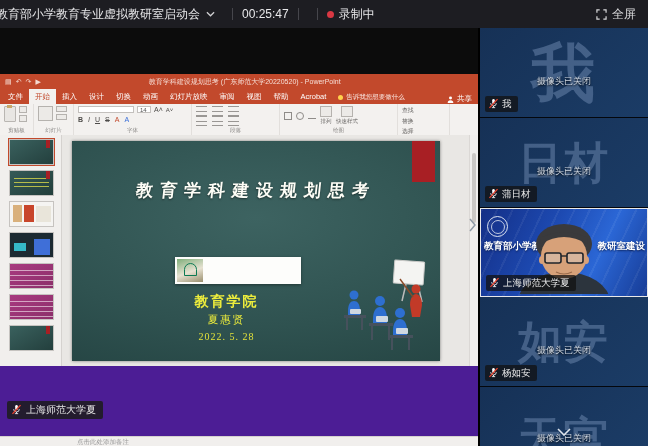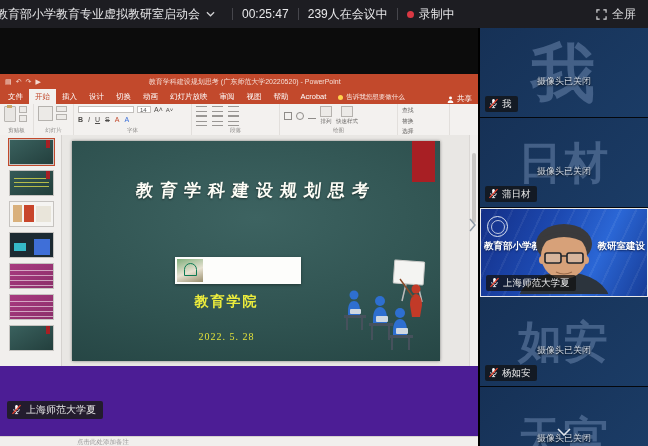--- a/index.html
+++ b/index.html
@@ -150,21 +150,20 @@
   <div class="topbar">
     <span class="title">教育部小学教育专业虚拟教研室启动会</span>
     <span class="tb-chev">
       <svg width="9" height="6" viewBox="0 0 10 6">
           <path d="M1 1l4 4 4-4" fill="none" stroke="#cfcfd2" stroke-width="1.4"></path>
         </svg>
     </span>
     <span class="tb-sep"></span>
     <span>00:25:47</span>
     <span class="tb-sep"></span>
-    <span>239人在会议中</span>
     <span class="tb-sep"></span>
     <span class="rec-wrap">
       <span class="rec-dot"></span>
       <span>录制中</span>
     </span>
     <span class="fs-wrap">
       <svg width="11" height="11" viewBox="0 0 12 12" fill="none" stroke="#d8d8da" stroke-width="1.3">
         <path d="M1 4V1h3M8 1h3v3M11 8v3H8M4 11H1V8"></path>
         </svg>
       <span>全屏</span>
@@ -298,20 +297,21 @@
             <div class="thumb teal-title"></div>
           </div>
         <div class="canvas">
           <div class="slide">
             <div class="slide-red"></div>
             <div class="slide-title">教育学科建设规划思考</div>
             <div class="logo-banner">
               <div class="logo-img"></div>
             </div>
             <div class="slide-dept">教育学院</div>
+            <div class="slide-presenter">夏惠贤</div>
             <div class="slide-date">2022. 5. 28</div>
             <svg class="clipart" width="92" height="94" viewBox="0 0 92 94">
               <rect x="58" y="4" width="30" height="23" rx="1" fill="#f4f4f2" stroke="#c9c9c7" transform="rotate(4 73 15)"></rect>
               <line x1="70" y1="27" x2="66" y2="44" stroke="#bbb" stroke-width="1.5"></line>
               <line x1="82" y1="28" x2="86" y2="45" stroke="#bbb" stroke-width="1.5"></line>
               <circle cx="80" cy="32" r="4.5" fill="#c23a28"></circle>
               <path d="M74 48c0-7 3-11 6-11s6 4 6 11l-2 12h-8z" fill="#c23a28"></path>
               <line x1="77" y1="40" x2="64" y2="22" stroke="#8a4a28" stroke-width="1.4"></line>
               <circle cx="18" cy="38" r="4.5" fill="#2e6fd0"></circle>
               <path d="M12 54c0-7 2.5-10 6-10s6 3 6 10v6H12z" fill="#2e6fd0"></path>

